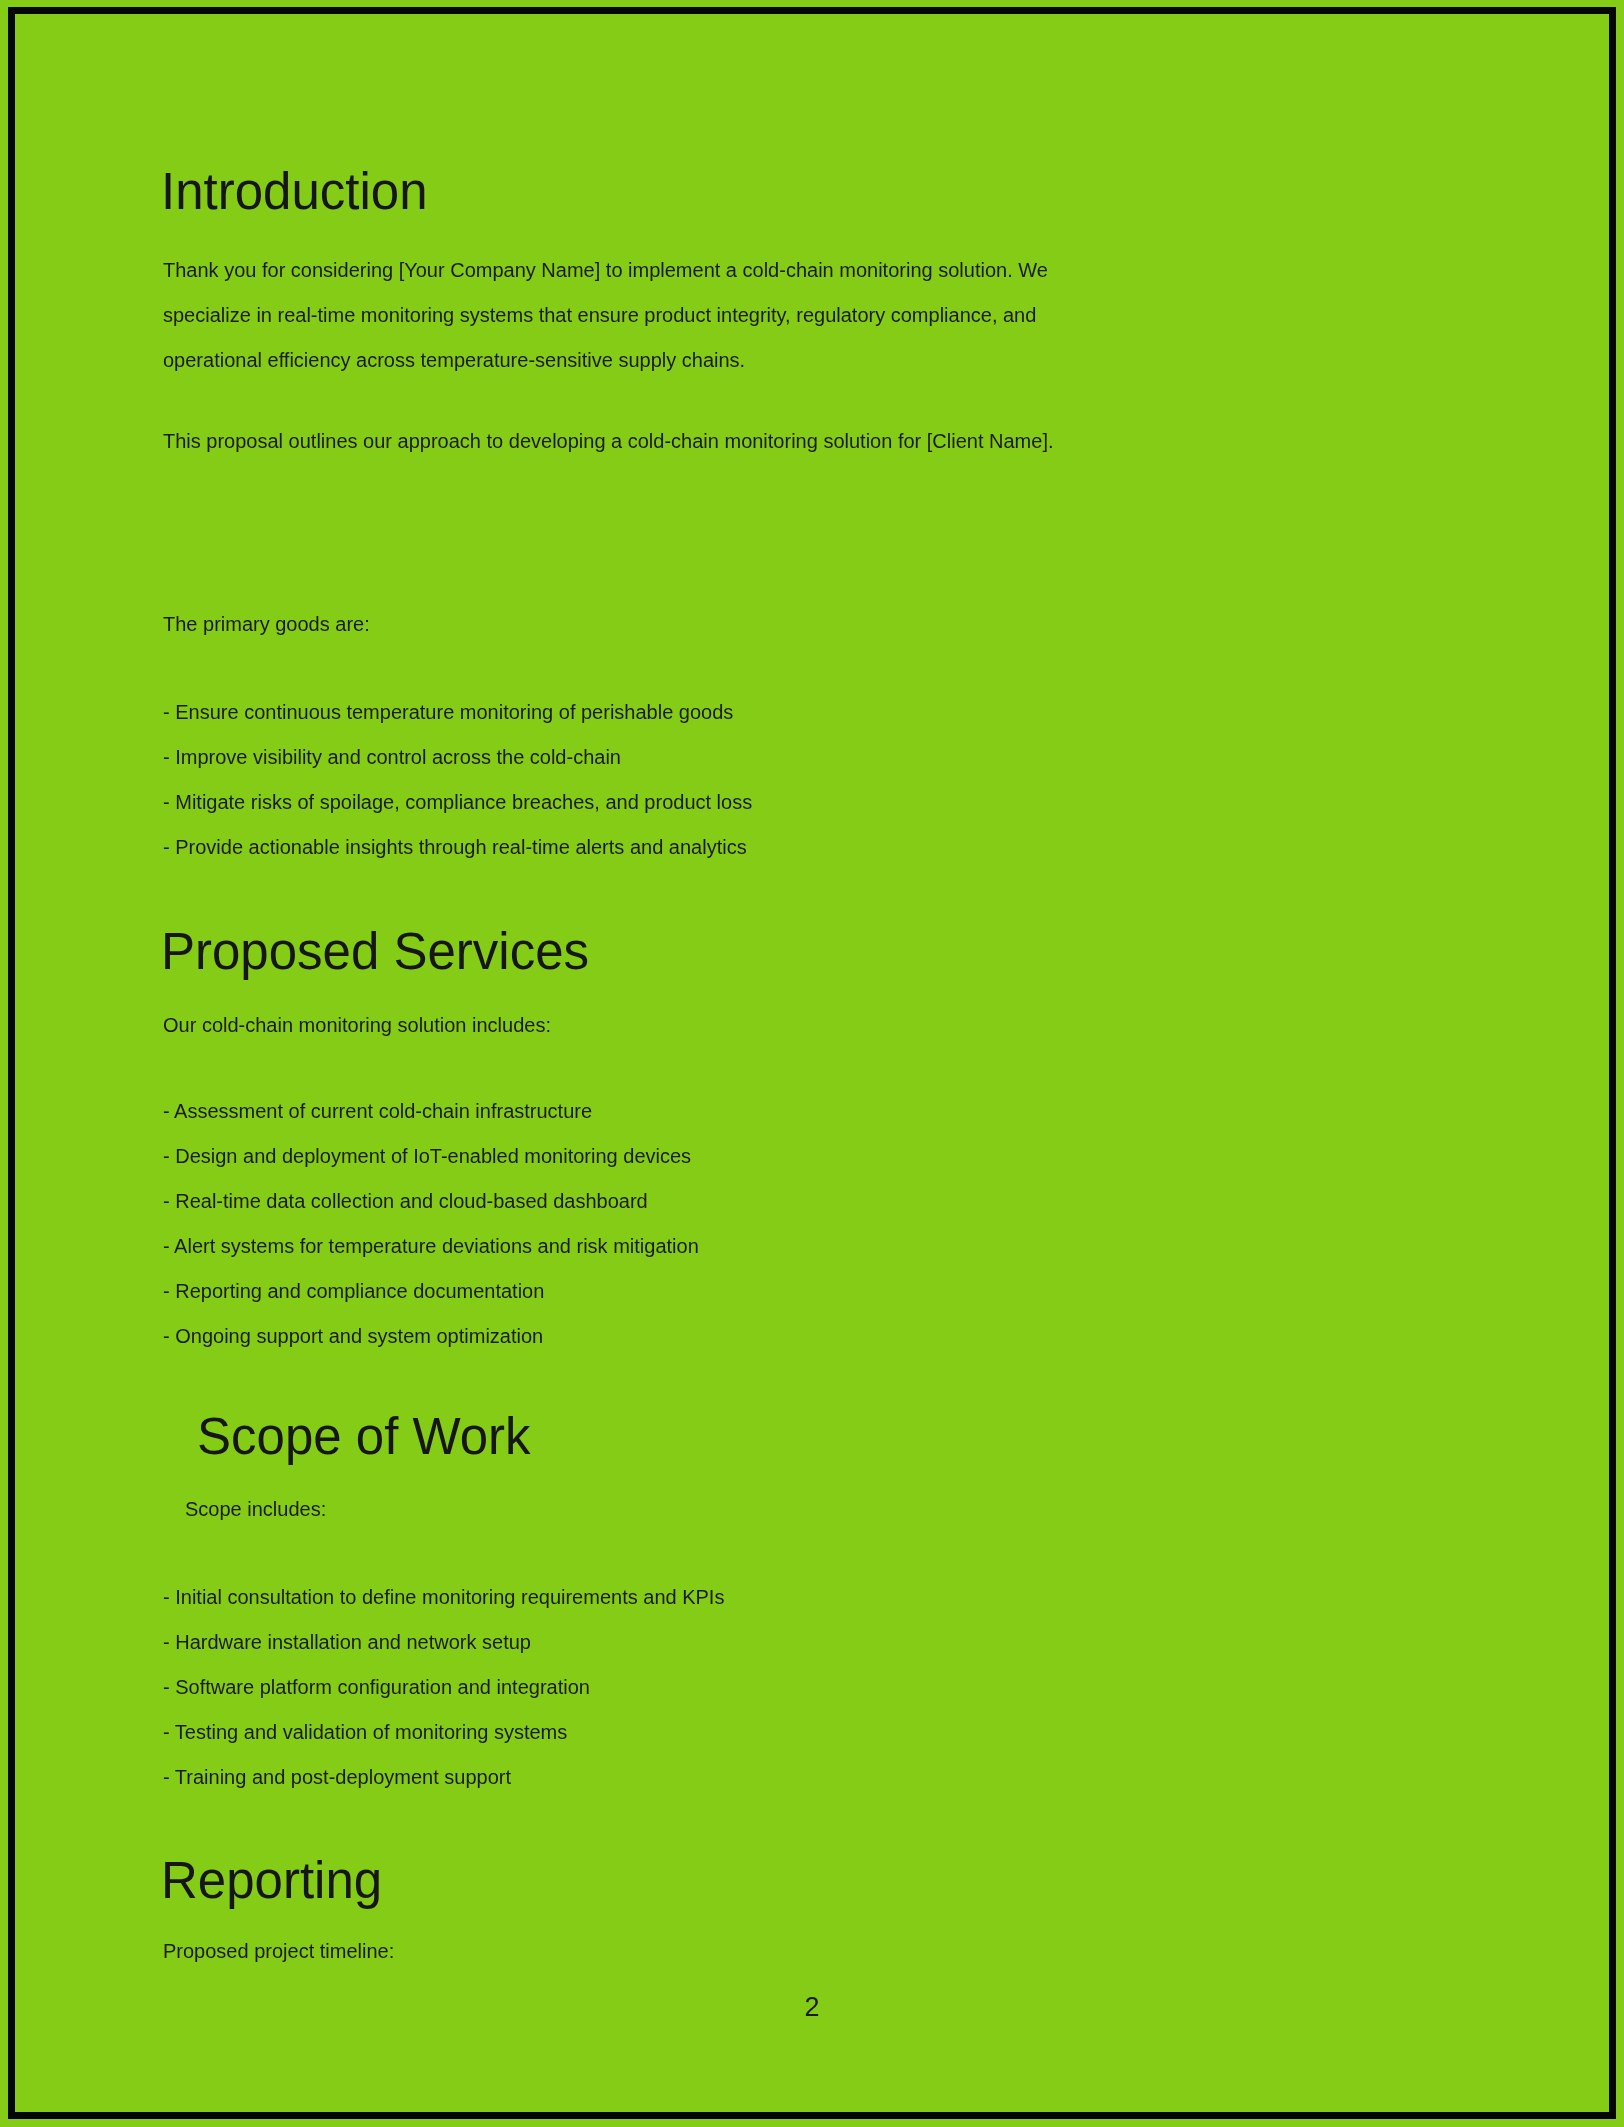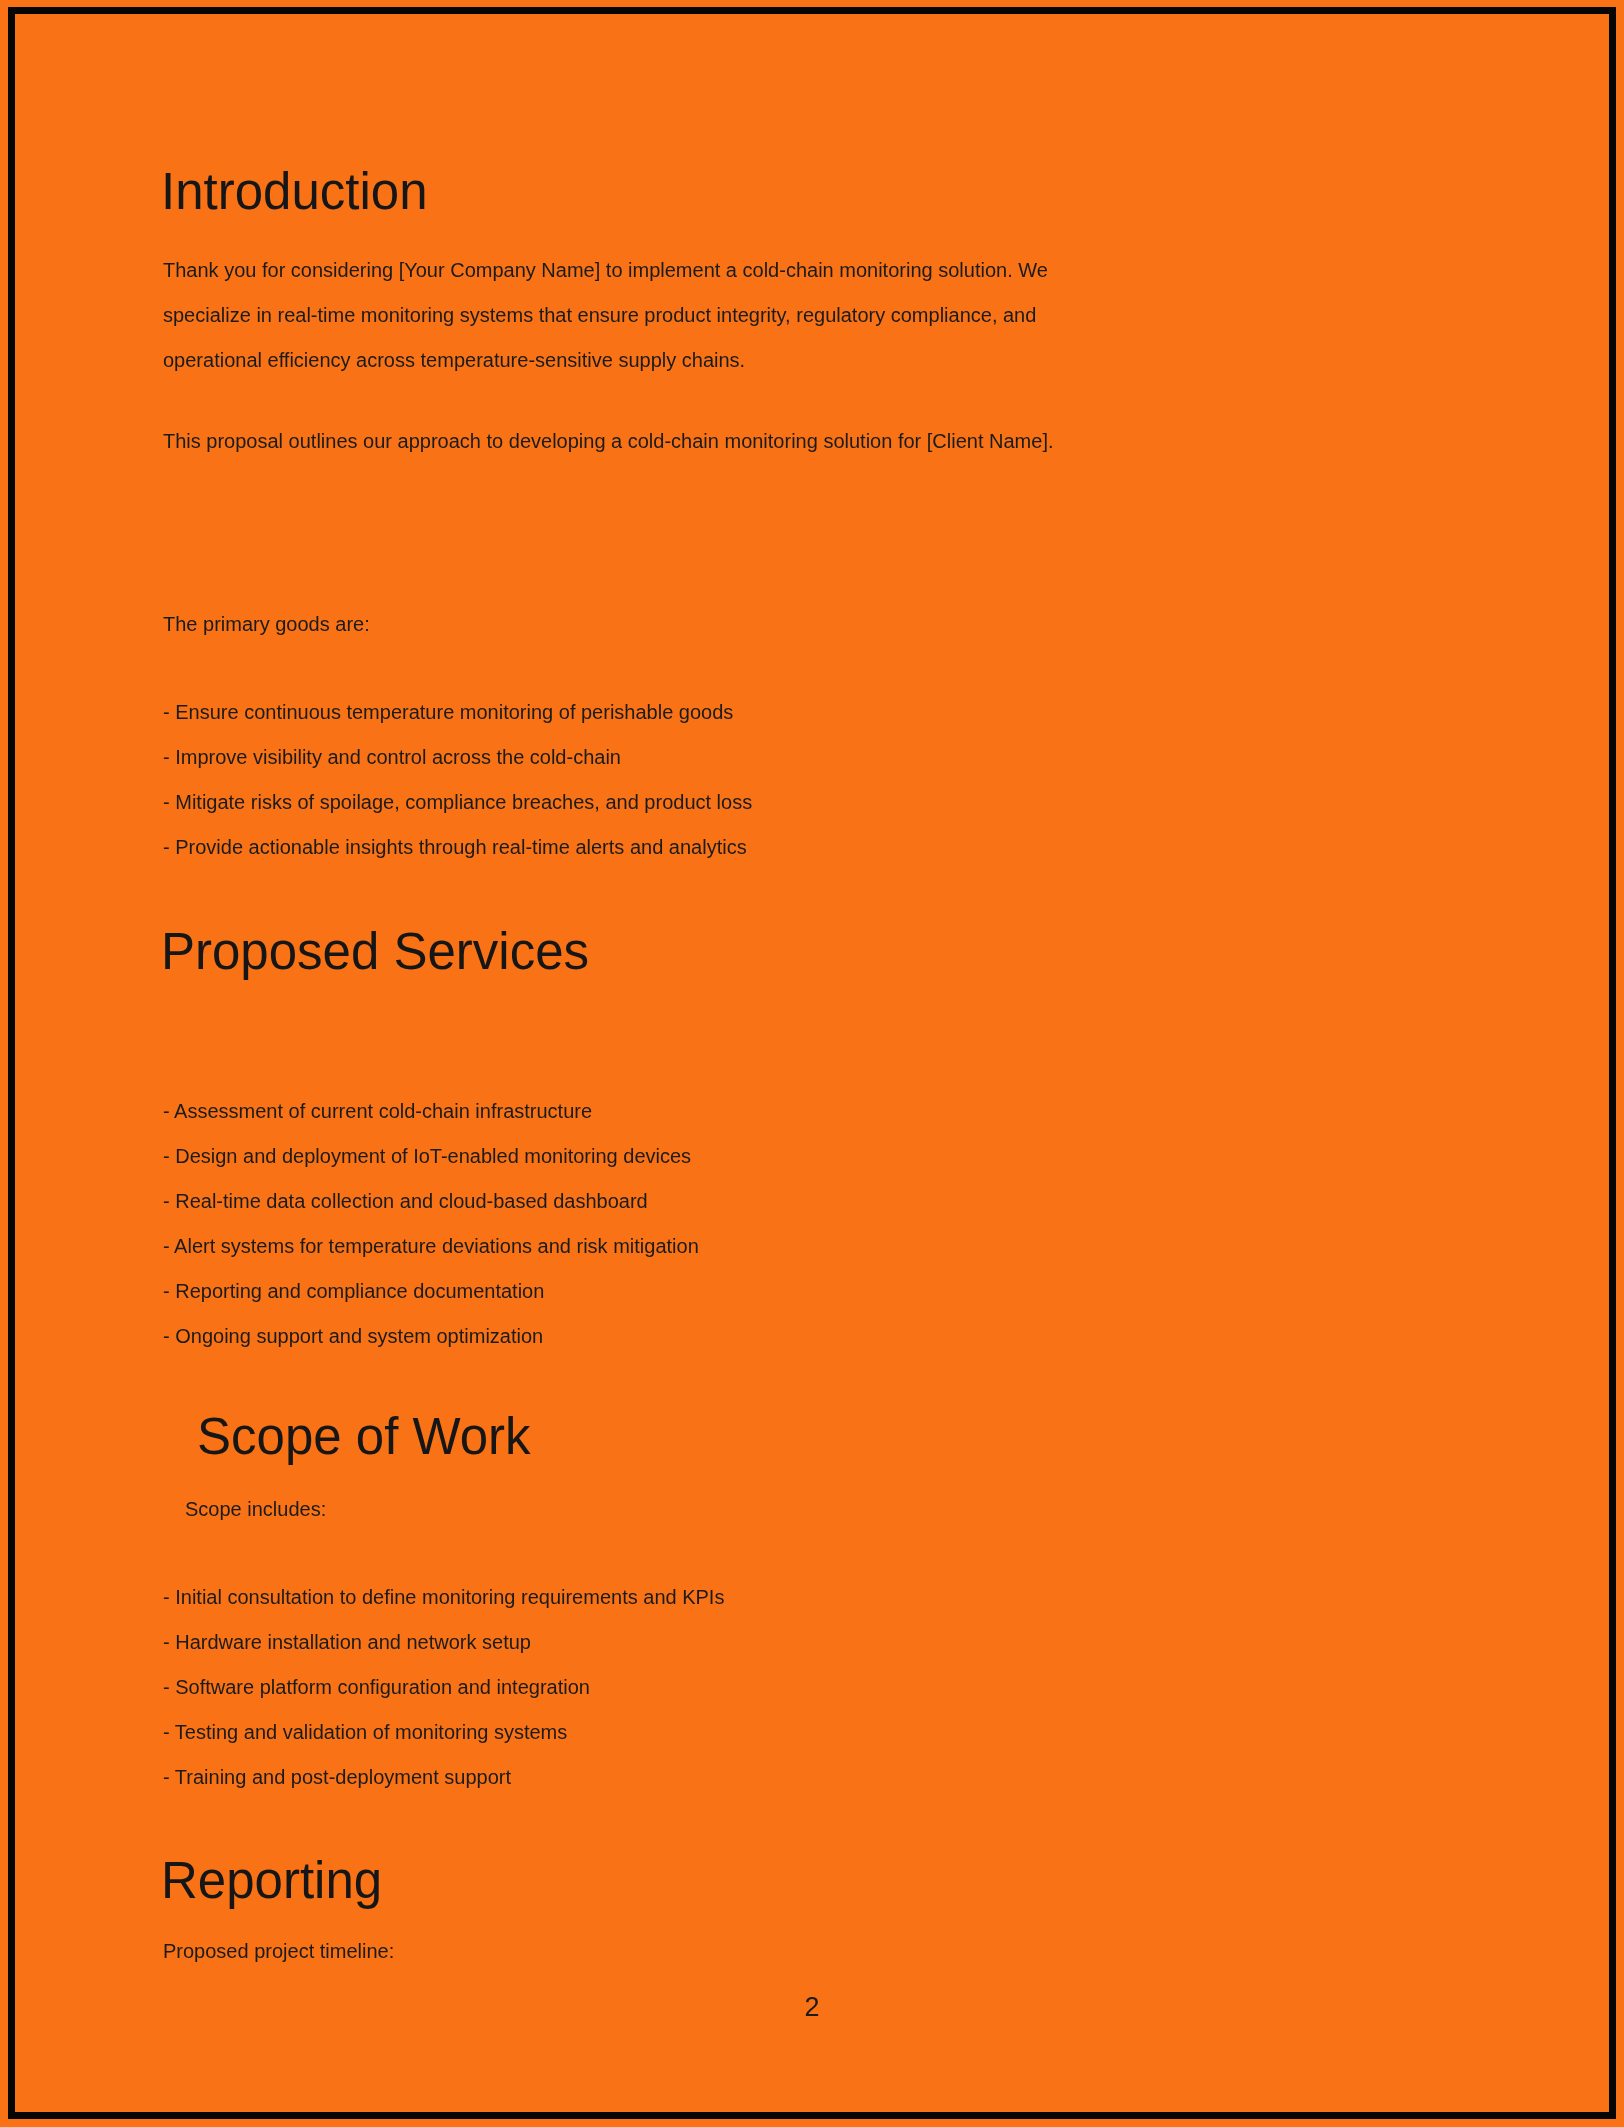--- a/index.html
+++ b/index.html
@@ -4,21 +4,21 @@
 <style>
   html, body {
     margin: 0;
     padding: 0;
     background: #ffffff;
   }
   .page {
     position: relative;
     width: 1624px;
     height: 2127px;
-    background: #f97316;
+    background: #84cc16;
     font-family: "Liberation Sans", sans-serif;
     color: #1b1b1b;
     overflow: hidden;
   }
   .page-border {
     position: absolute;
     left: 8px;
     top: 7px;
     right: 8px;
     bottom: 8px;
@@ -73,20 +73,21 @@
 
   <div class="body-text" style="top: 602px;">The primary goods are:</div>
 
   <div class="body-text" style="top: 690px;">- Ensure continuous temperature monitoring of perishable goods
 - Improve visibility and control across the cold-chain
 - Mitigate risks of spoilage, compliance breaches, and product loss
 - Provide actionable insights through real-time alerts and analytics</div>
 
   <div class="h1" style="top: 926px;">Proposed Services</div>
 
+  <div class="body-text" style="top: 1003px;">Our cold-chain monitoring solution includes:</div>
 
   <div class="body-text" style="top: 1089px;">- Assessment of current cold-chain infrastructure
 - Design and deployment of IoT-enabled monitoring devices
 - Real-time data collection and cloud-based dashboard
 - Alert systems for temperature deviations and risk mitigation
 - Reporting and compliance documentation
 - Ongoing support and system optimization</div>
 
   <div class="h1" style="top: 1411px; margin-left: 36px;">Scope of Work</div>
 

